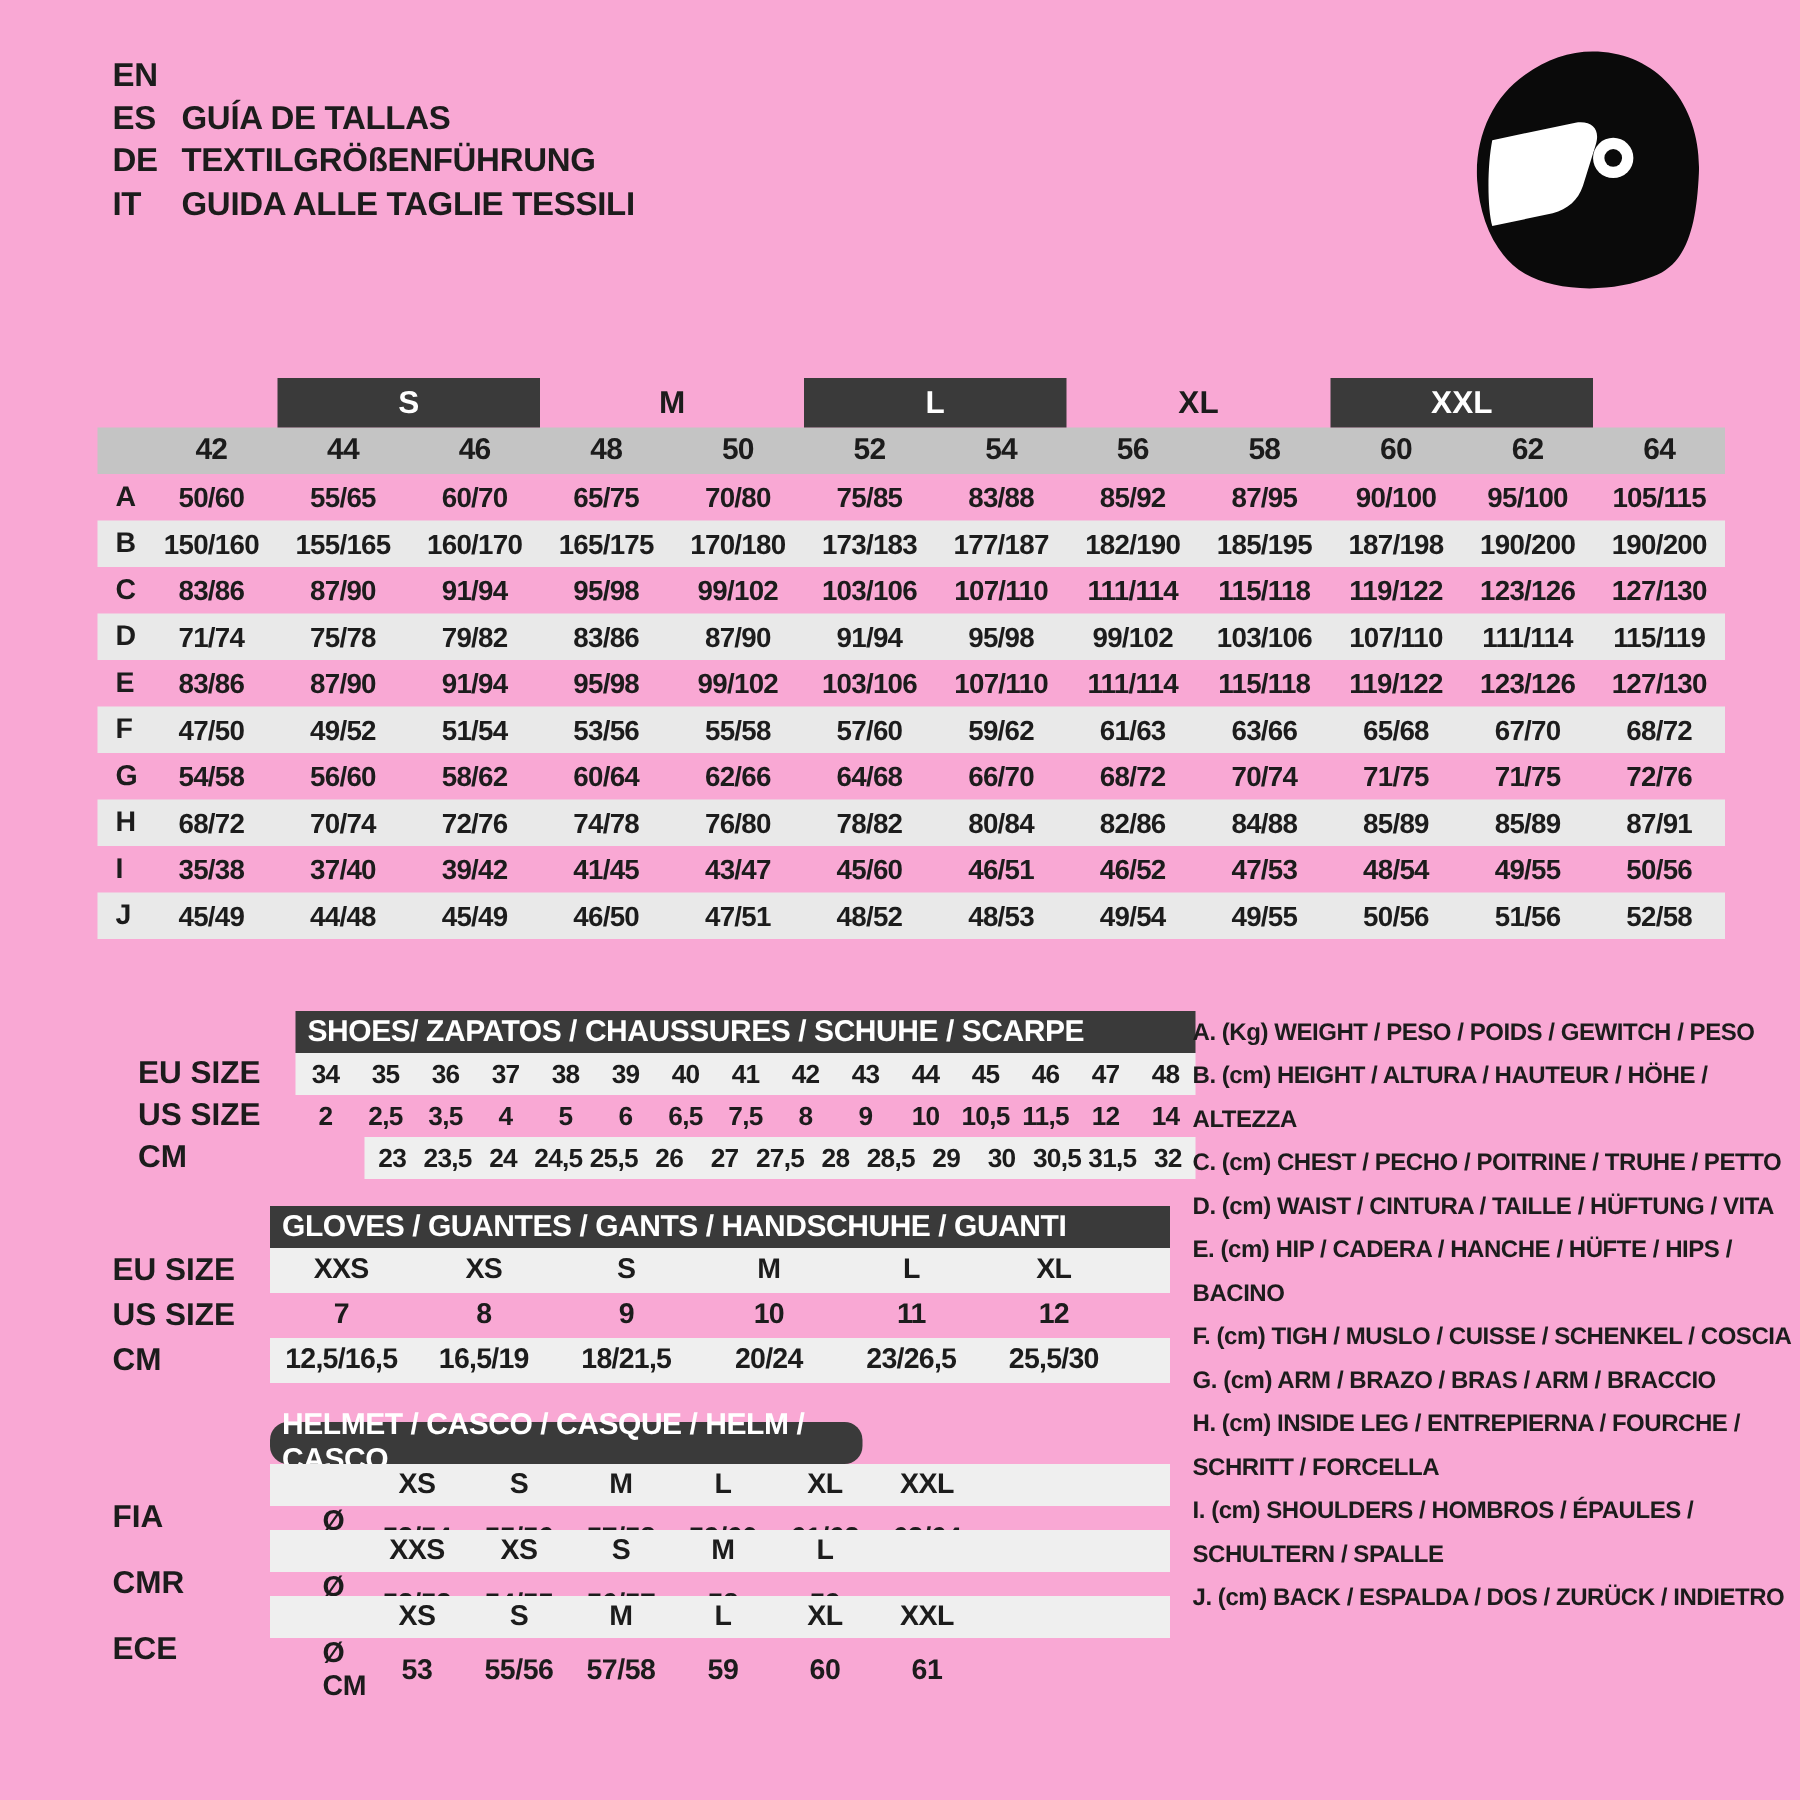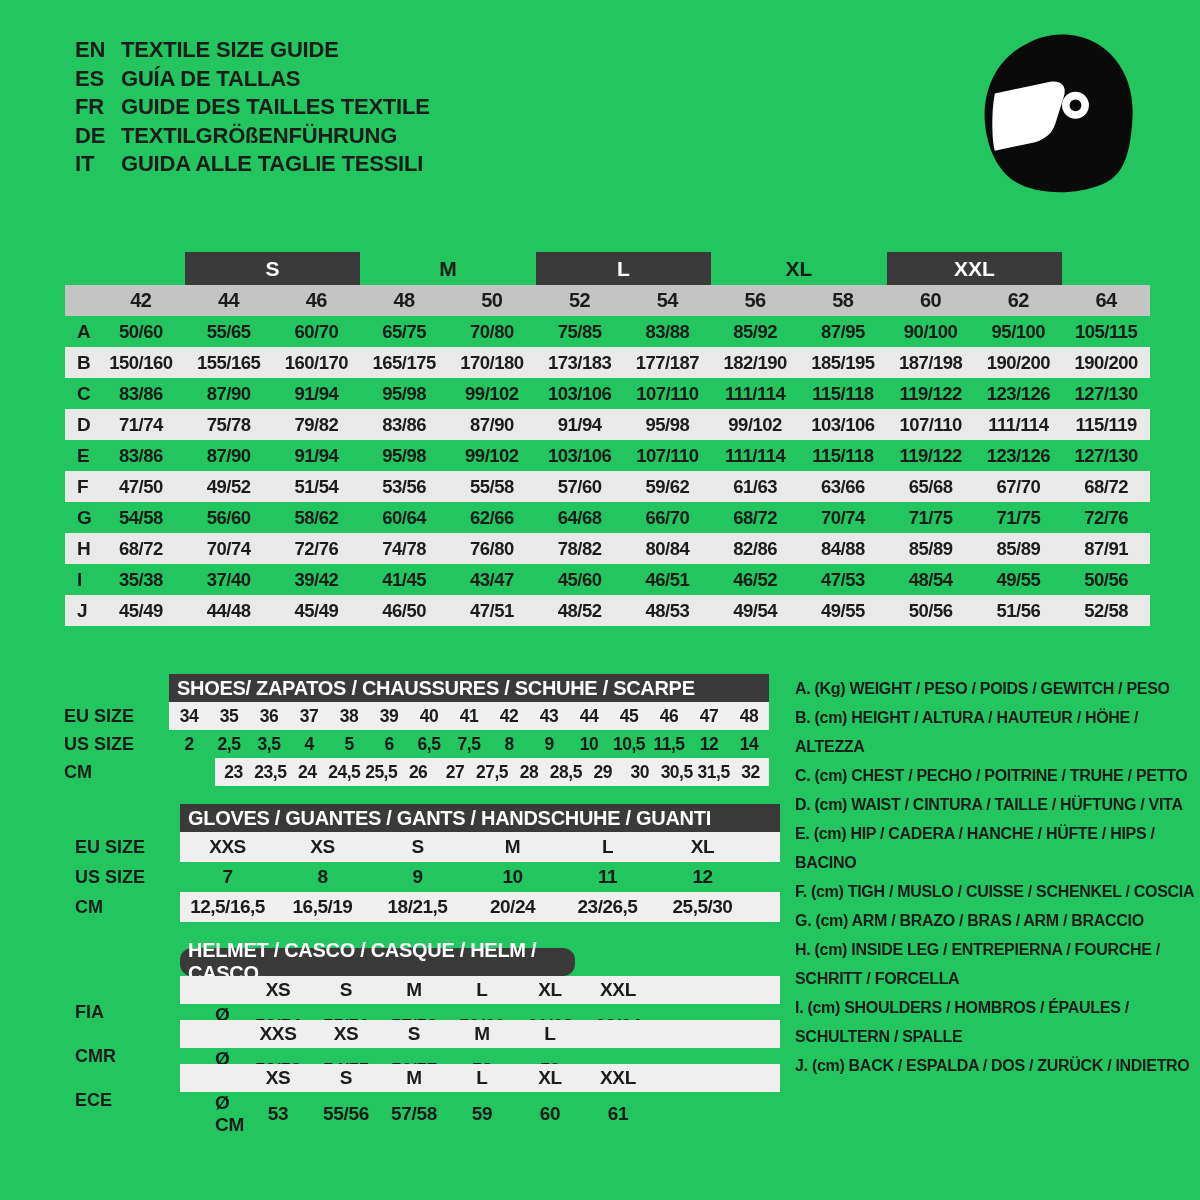--- a/index.html
+++ b/index.html
@@ -1,18 +1,18 @@
 <!DOCTYPE html>
 <html><head>
 <meta charset="utf-8">
 <style>
   * { box-sizing: border-box; margin: 0; padding: 0; }
   html, body { width: 1200px; height: 1200px; background: #fff; }
   .sheet {
-    position: relative; width: 1200px; height: 1200px; background: #22c55e;
+    position: relative; width: 1200px; height: 1200px; background: #f9a8d4;
     font-family: "Liberation Sans", sans-serif; font-weight: bold; color: #1c1c1c;
     overflow: hidden;
   }
 
   
   #languages { position: absolute; left: 75px; top: 36px; }
   .lang-row { display: flex; font-size: 22px; line-height: 28.5px; letter-spacing: -0.2px; }
   .lang-code { width: 46px; flex: 0 0 46px; }
 
   
@@ -25,26 +25,26 @@
   .mt-group { height: 100%; display: flex; align-items: center; justify-content: center; font-size: 21px; }
   .mt-group.bar { background: #3a3a3a; color: #fff; }
   .mt-sizes { height: 28px; background: #c4c4c4; }
   .mt-sizes .mt-cell { font-size: 20px; }
   .mt-row { height: 31px; }
   .mt-row.alt { background: #e9e9e9; }
   .mt-letter { padding-left: 12px; font-size: 19px; }
   .mt-cell { text-align: center; font-size: 18.5px; letter-spacing: -0.5px; }
 
   
-  #shoes-table  { position: absolute; left: 64px; top: 674px; width: 705px; }
+  #shoes-table  { position: absolute; left: 92px; top: 674px; width: 705px; }
   #gloves-table { position: absolute; left: 75px; top: 804px; width: 705px; }
   #helmet-table { position: absolute; left: 75px; top: 948px; width: 705px; }
   .st-titlerow, .st-row { display: flex; }
   .st-titlerow { height: 28px; }
-  .st-label { width: 105px; flex: 0 0 105px; font-size: 18px; display: flex; align-items: center; }
+  .st-label { width: 105px; flex: 0 0 105px; font-size: 21px; display: flex; align-items: center; }
   .dark-bar { background: #3a3a3a; color: #fff; display: flex; align-items: center;
               padding-left: 8px; font-size: 20px; letter-spacing: -0.3px; }
   .st-title { flex: 1; height: 28px; }
   .hel-title { flex: 0 0 395px; border-radius: 12px; }
   .st-row { height: 28px; }
   #gloves-table .st-row { height: 30px; }
   .st-body { flex: 1; display: grid; align-items: center; height: 100%; }
   .st-body.shaded { background: #efefef; }
   .st-cell { text-align: center; font-size: 17.5px; letter-spacing: -0.5px; }
   #gloves-table .st-cell { font-size: 19px; }
@@ -60,29 +60,24 @@
   .legend-item { font-size: 16px; line-height: 29px; letter-spacing: -0.3px; }
 </style>
 </head>
 <body>
 
 <div class="sheet">
 
   <div id="languages">
       <div class="lang-row">
         <div class="lang-code">EN</div>
-        <div class="lang-label">TEXTILE SIZE GUIDE</div>
       </div>
       <div class="lang-row">
         <div class="lang-code">ES</div>
         <div class="lang-label">GUÍA DE TALLAS</div>
-      </div>
-      <div class="lang-row">
-        <div class="lang-code">FR</div>
-        <div class="lang-label">GUIDE DES TAILLES TEXTILE</div>
       </div>
       <div class="lang-row">
         <div class="lang-code">DE</div>
         <div class="lang-label">TEXTILGRÖßENFÜHRUNG</div>
       </div>
       <div class="lang-row">
         <div class="lang-code">IT</div>
         <div class="lang-label">GUIDA ALLE TAGLIE TESSILI</div>
       </div>
     </div>

